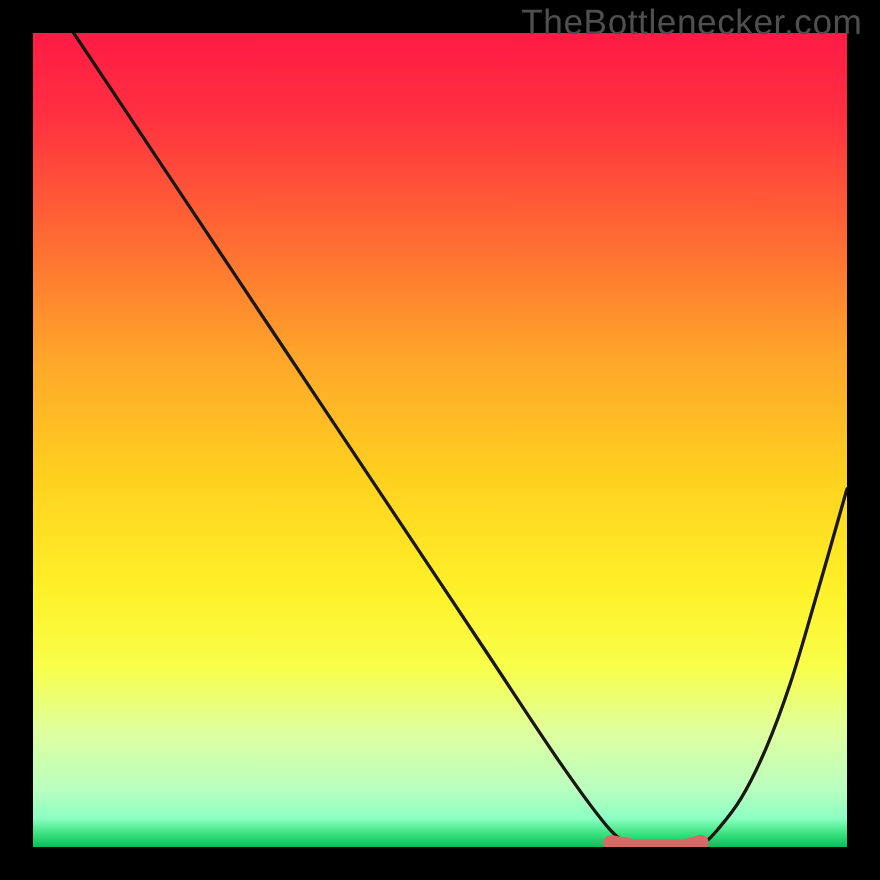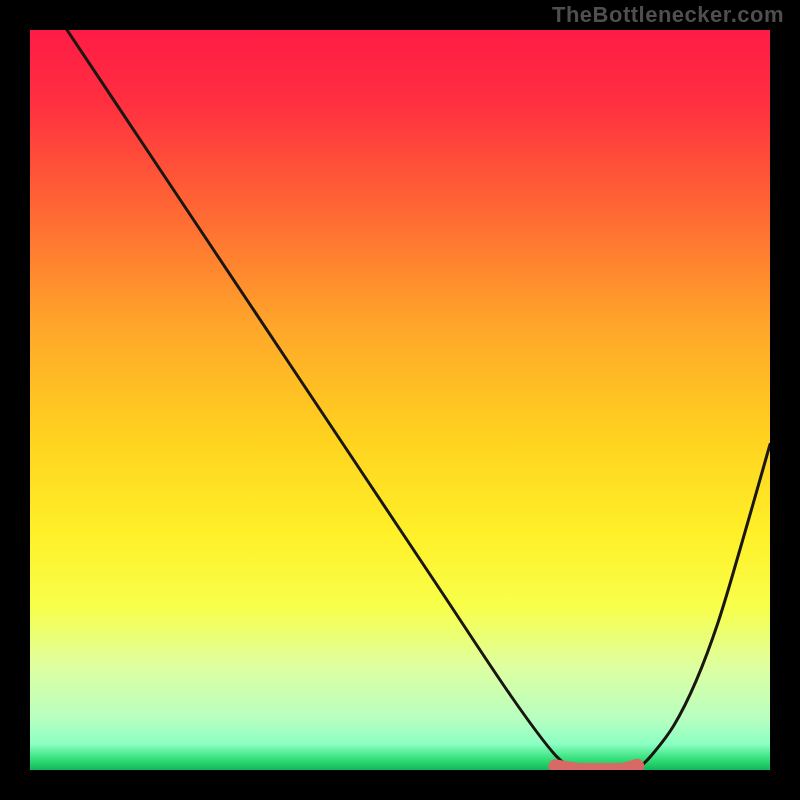--- a/index.html
+++ b/index.html
@@ -16,22 +16,22 @@
     top: 0;
     width: 800px;
     height: 800px;
     background: #000;
   }
   .watermark {
     position: absolute;
     top: 2px;
     right: 16px;
     color: #4f4f4f;
-    font-size: 22px;
-    font-weight: 700;
+    font-size: 32px;
+    font-weight: 400;
     letter-spacing: 0.5px;
     z-index: 30;
   }
   .plot-area {
     position: absolute;
     left: 30px;
     top: 30px;
     width: 740px;
     height: 740px;
     overflow: hidden;

